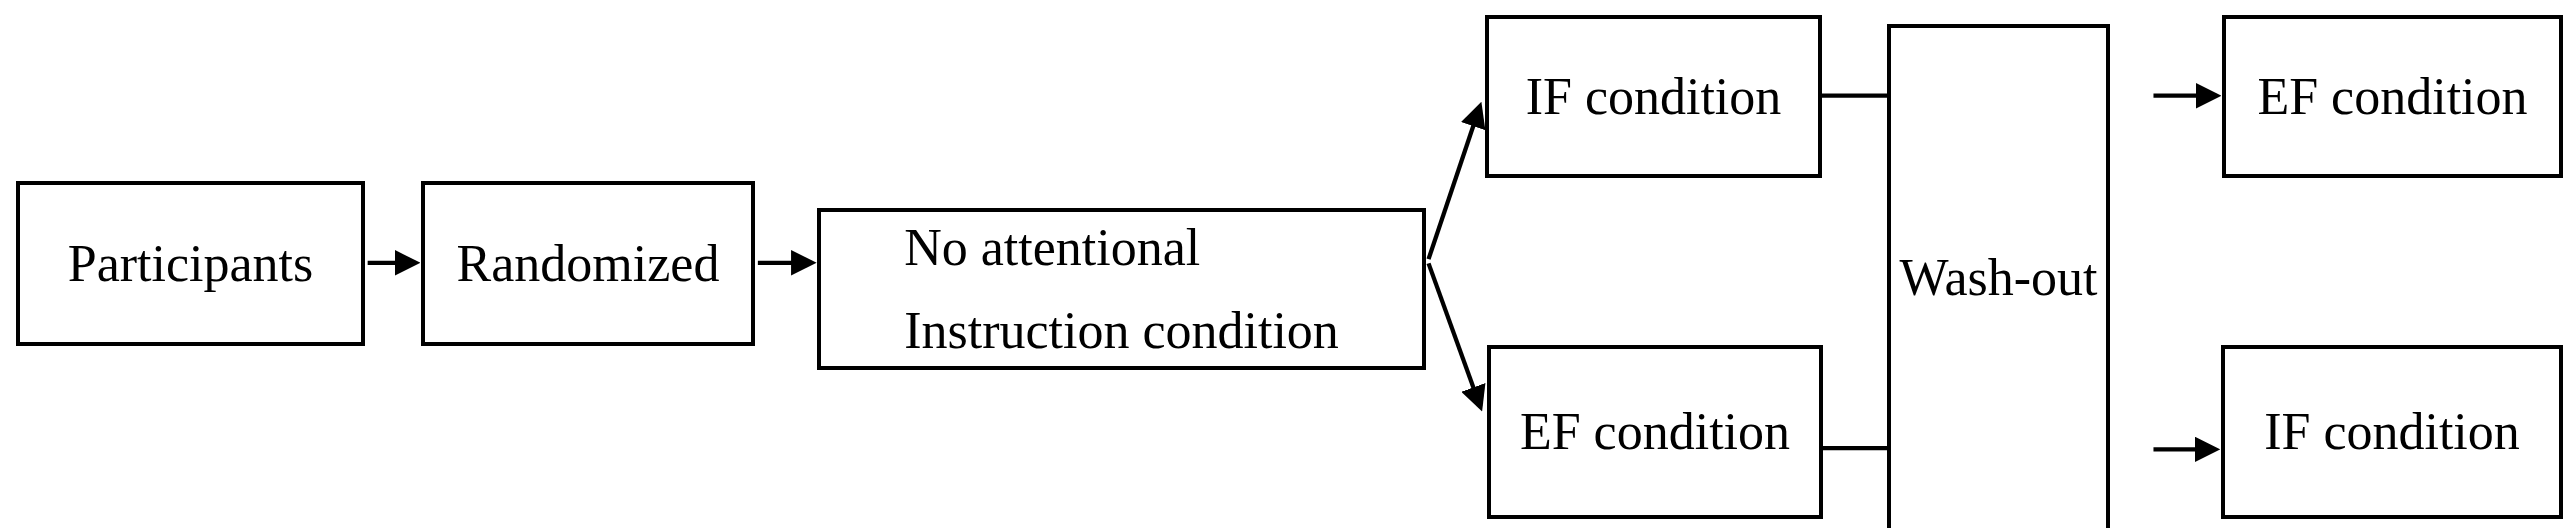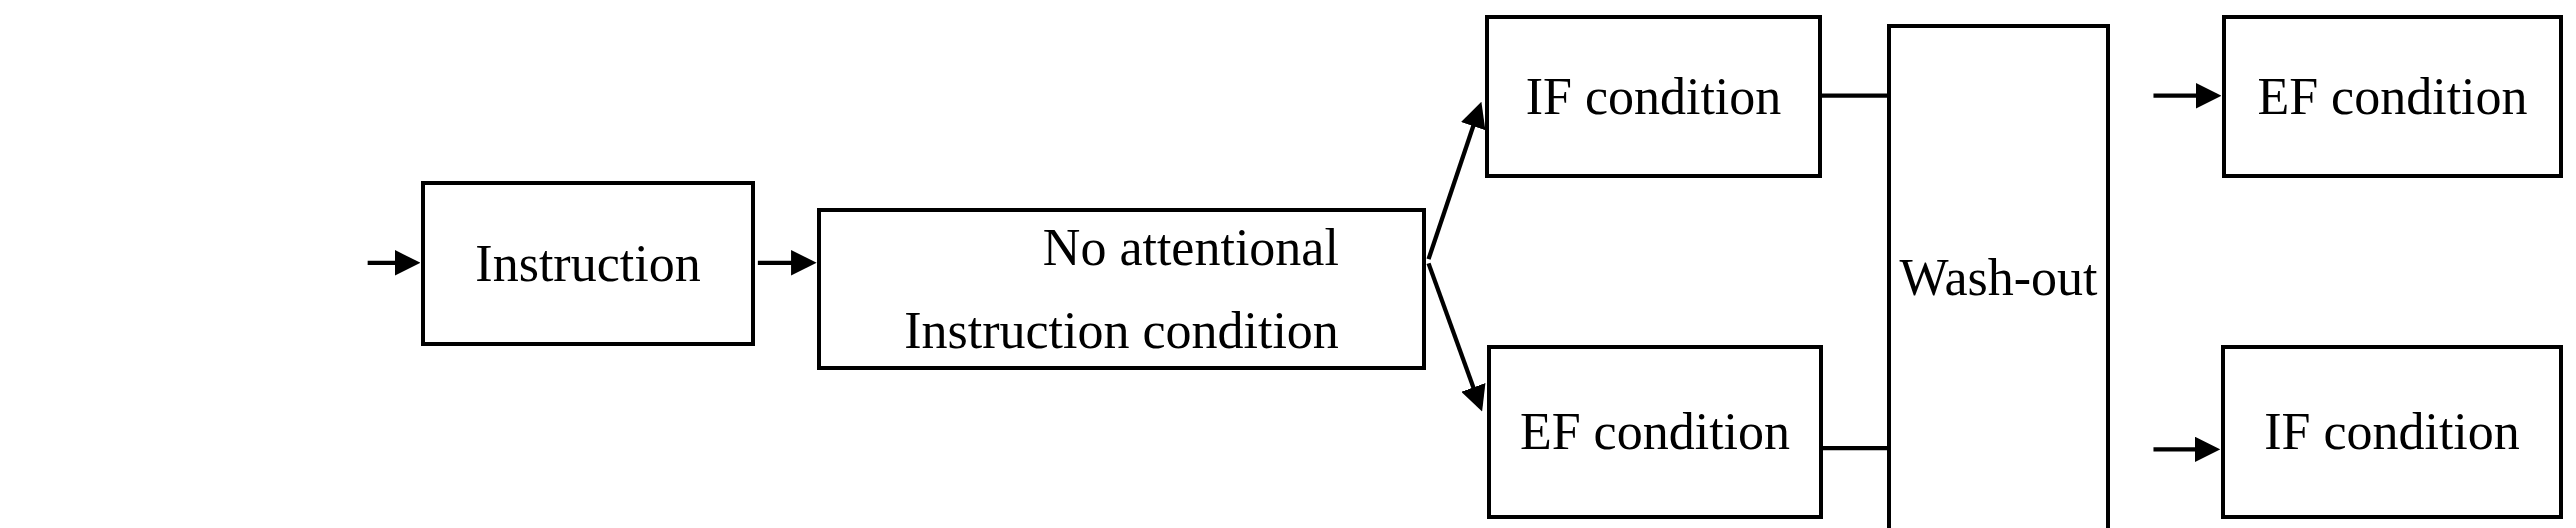--- a/index.html
+++ b/index.html
@@ -16,21 +16,21 @@
     color: #000000;
   }
   .node {
     position: absolute;
     box-sizing: border-box;
     border: 4.9px solid #000000;
     background: #ffffff;
     display: flex;
     align-items: center;
     justify-content: center;
-    text-align: right;
+    text-align: left;
     font-size: 52px;
     line-height: 1.6;
     color: #000000;
   }
   .node .label {
     white-space: pre-line;
     padding: 0 6.1px;
   }
   #node-participants   { left: 16px;   top: 181px; width: 349px; height: 165px; }
   #node-randomized     { left: 421px;  top: 181px; width: 334px; height: 165px; }
@@ -51,23 +51,26 @@
   svg.wires line {
     stroke: #000000;
     stroke-width: 7;
   }
 </style>
 </head>
 <body>
 
 <div class="canvas">
 
+  <div class="node" id="node-participants">
+    <span class="label">Participants</span>
+  </div>
 
   <div class="node" id="node-randomized">
-    <span class="label">Instruction</span>
+    <span class="label">Randomized</span>
   </div>
 
   <div class="node" id="node-no-attentional">
     <span class="label">No attentional
 Instruction condition</span>
   </div>
 
   <div class="node" id="node-if-first">
     <span class="label">IF condition</span>
   </div>

